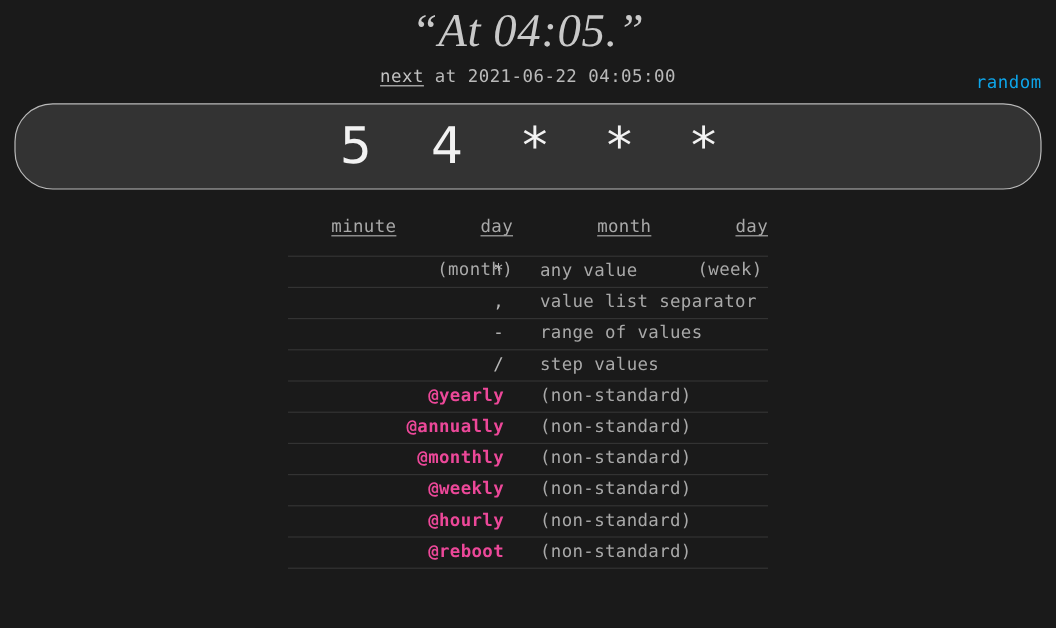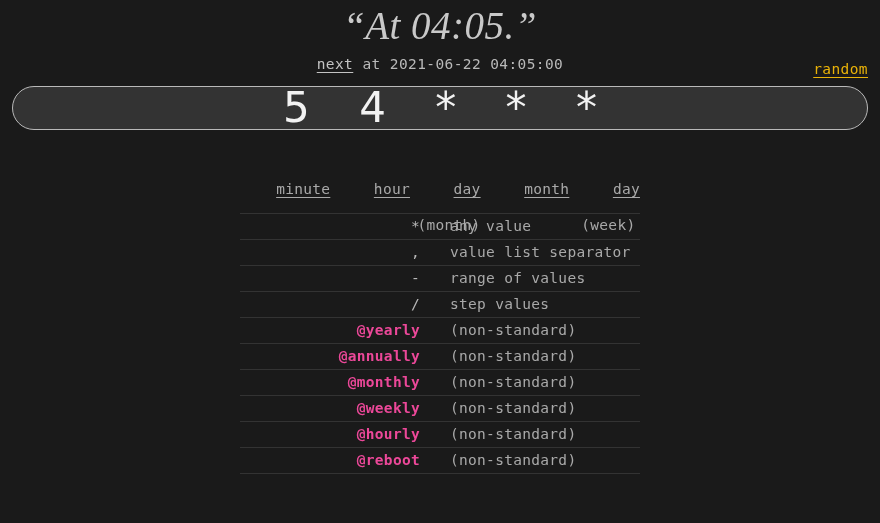--- a/index.html
+++ b/index.html
@@ -45,34 +45,33 @@
     cursor: pointer;
   }
   .after-next { color: #b9b9b9; }
 
   .random-link {
     position: absolute;
     top: 59px;
     right: 12px;
     font-size: 14.5px;
     line-height: 20px;
-    color: #eab308;
-    text-decoration: underline;
+    color: #0ea5e9;
     text-underline-offset: 3px;
     cursor: pointer;
     letter-spacing: 0.4px;
   }
 
   
   .cron-wrap {
     position: absolute;
     top: 86px;
     left: 12px;
     width: 856px;
-    height: 44px;
+    height: 72px;
     box-sizing: border-box;
     background: #333333;
     border: 1px solid #b9b9b9;
     border-radius: 32px;
     display: flex;
     align-items: center;
     justify-content: center;
   }
   .cron-value {
     font-family: "DejaVu Sans", "Liberation Sans", sans-serif;
@@ -160,24 +159,20 @@
 <div class="cron-wrap">
   <div class="cron-value" placeholder="* * * * *">5 4 * * *</div>
 </div>
 
 <div class="fields">
   <div class="field">
     <span class="fname">minute</span>
     <span class="fsub"></span>
   </div>
   <div class="field">
-    <span class="fname">hour</span>
-    <span class="fsub"></span>
-  </div>
-  <div class="field">
     <span class="fname">day</span>
     <span class="fsub">(month)</span>
   </div>
   <div class="field">
     <span class="fname">month</span>
     <span class="fsub"></span>
   </div>
   <div class="field">
     <span class="fname">day</span>
     <span class="fsub">(week)</span>

